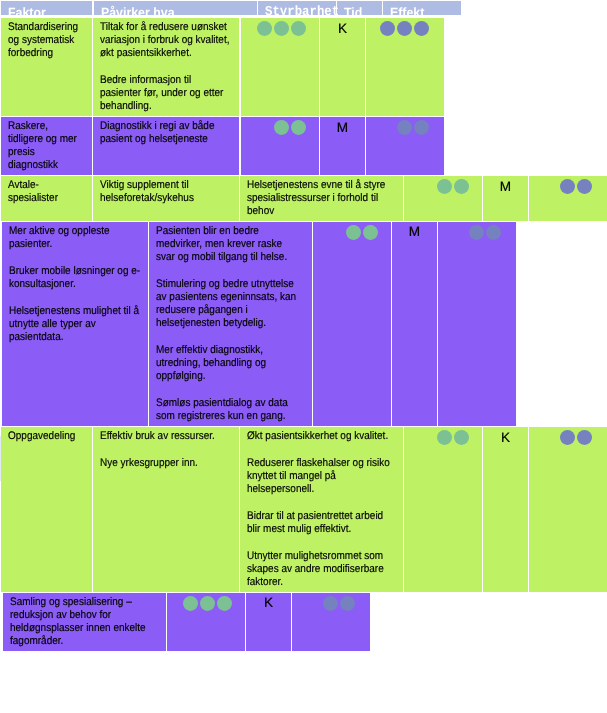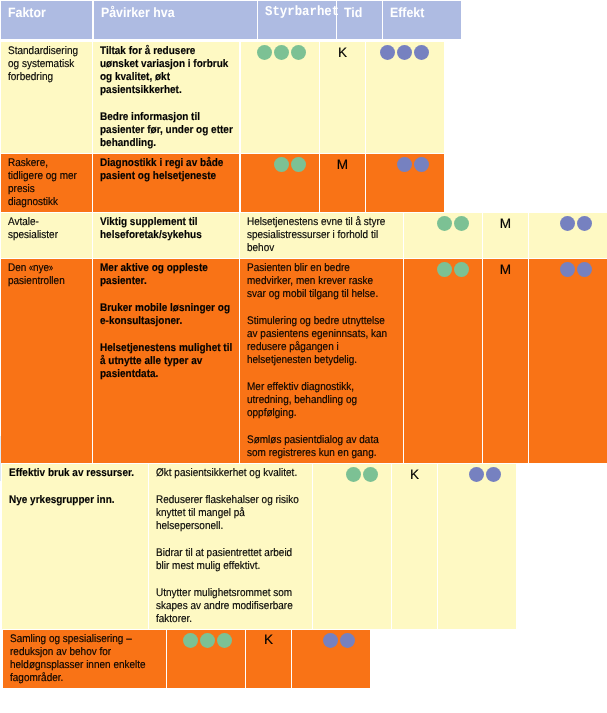--- a/index.html
+++ b/index.html
@@ -40,36 +40,36 @@
     display: inline-block; width: 4.3px; height: 11px; line-height: 11px;
     vertical-align: baseline; margin-bottom: -2.45px; overflow: visible;
   }
   .guil > i { display: inline-block; transform: scaleX(0.72); transform-origin: left center; font-style: normal; }
   .hrow .cell {
     background: #aebbe2;
     color: #ffffff;
     font-size: 13.6px;
     font-weight: bold;
     padding: 2px 7px 0 7px;
-    height: 38px;
+    height: 14px;
     line-height: 19.2px;
     -webkit-text-stroke: 0 #ffffff;
   }
   .hrow .cell { text-align: left; }
   .hrow .inner { width: auto; }
   .hspace { height: 3px; }
   .c1 { width: 91px; }
-  .c2 { width: 146px; font-weight: bold; }
+  .c2 { width: 146px; }
   .c3 { width: 163px; }
   .c4 { width: 78px; font-family: Liberation Mono, monospace; }
   .c5 { width: 45px; text-align: center; }
   .c6 { width: 78px; }
   .vgap { width: 1px; flex: 0 0 1px; background: #ffffff; }
-  .dark .cell  { background: #fef9c3; }
-  .light .cell { background: #f97316; }
+  .dark .cell  { background: #bef264; }
+  .light .cell { background: #8b5cf6; }
   .hsep { height: 1px; background: #ffffff; }
   .para { margin: 0; }
   .para + .para { margin-top: 13.9px; }
   .dots { display: flex; justify-content: flex-end; align-items: flex-start; padding-top: 0.2px; }
   .dot { width: 14.8px; height: 14.8px; border-radius: 50%; margin: 0 1.1px; flex: 0 0 auto; }
   .c4 .dots { padding-right: 5px; }
   .c6 .dots { padding-right: 7px; }
   .dot.green { background: #7cc194; }
   .dot.blue  { background: #7681c0; }
   .tid { text-align: center; font-size: 13.6px; line-height: 13.05px; padding-top: 0.6px; color: #000000; }
@@ -203,25 +203,20 @@
     <div class="vgap"></div>
     <div class="cell c6">
       <div class="dots">
         <span class="dot blue"></span>
         <span class="dot blue"></span>
       </div>
     </div>
   </div>
   <div class="hsep"></div>
   <div class="row light">
-    <div class="cell c1">
-      <div class="inner">
-        <p class="para">Den <span class="guil"><i>«</i></span>nye<span class="guil"><i>»</i></span> pasientrollen</p>
-      </div>
-    </div>
     <div class="vgap"></div>
     <div class="cell c2">
       <div class="inner">
         <p class="para">Mer aktive og oppleste pasienter.</p>
         <p class="para">Bruker mobile løsninger og e-konsultasjoner.</p>
         <p class="para">Helsetjenestens mulighet til å utnytte alle typer av pasientdata.</p>
       </div>
     </div>
     <div class="vgap"></div>
     <div class="cell c3">
@@ -246,20 +241,25 @@
     <div class="vgap"></div>
     <div class="cell c6">
       <div class="dots">
         <span class="dot blue"></span>
         <span class="dot blue"></span>
       </div>
     </div>
   </div>
   <div class="hsep"></div>
   <div class="row dark">
+    <div class="cell c1">
+      <div class="inner">
+        <p class="para">Oppgavedeling</p>
+      </div>
+    </div>
     <div class="vgap"></div>
     <div class="cell c2">
       <div class="inner">
         <p class="para">Effektiv bruk av ressurser.</p>
         <p class="para">Nye yrkesgrupper inn.</p>
       </div>
     </div>
     <div class="vgap"></div>
     <div class="cell c3">
       <div class="inner">

